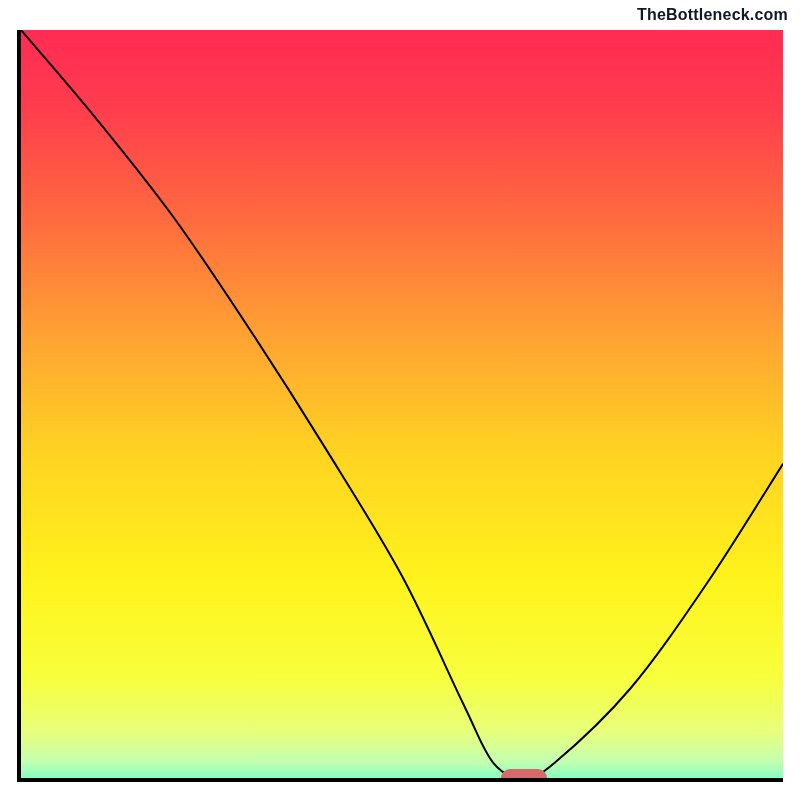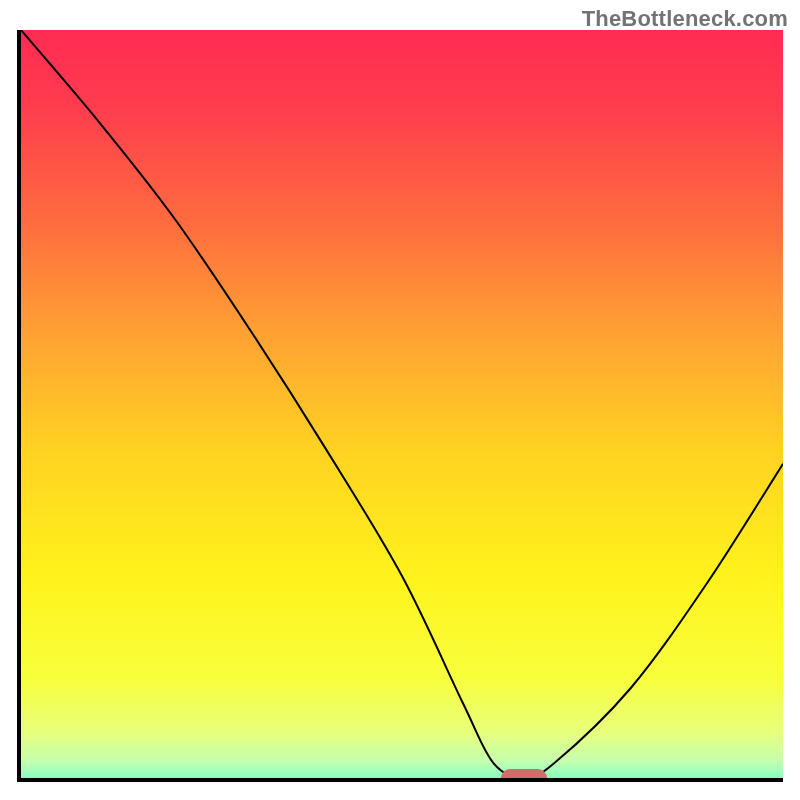--- a/index.html
+++ b/index.html
@@ -12,23 +12,23 @@
   }
   .container {
     position: relative;
     width: 800px;
     height: 800px;
   }
   .attribution {
     position: absolute;
     top: 6px;
     right: 12px;
-    font-size: 22px;
+    font-size: 16px;
     font-weight: bold;
-    color: #737373;
+    color: #0f172a;
     letter-spacing: 0.2px;
   }
   .plot-frame {
     position: absolute;
     left: 17px;
     top: 30px;
     width: 766px;
     height: 752px;
     box-sizing: border-box;
     border-left: 4px solid #000;

